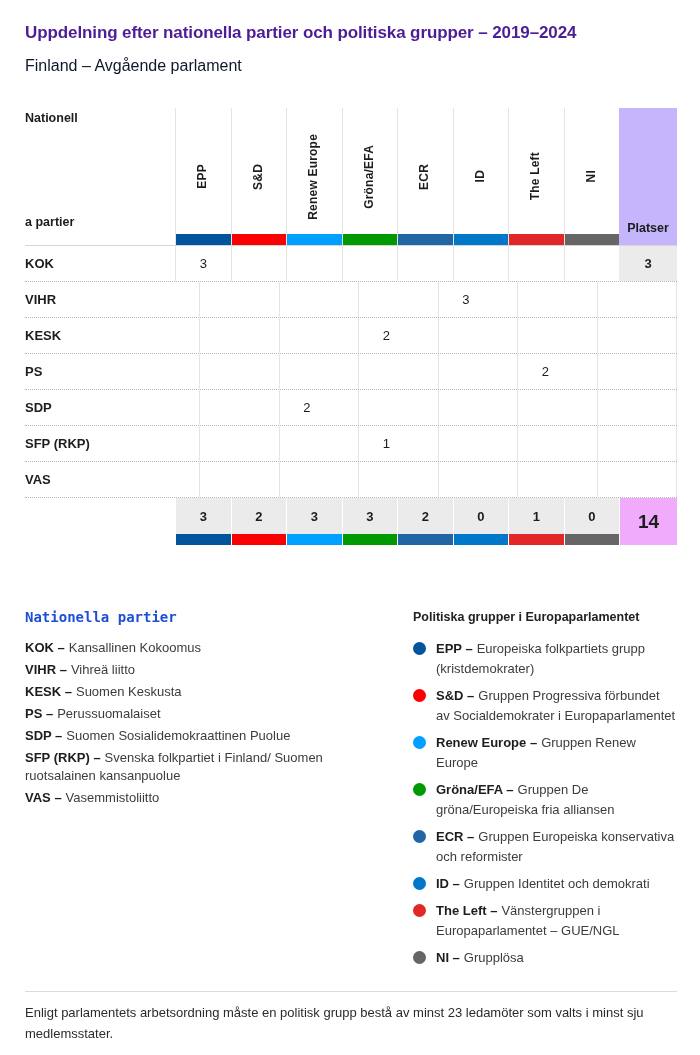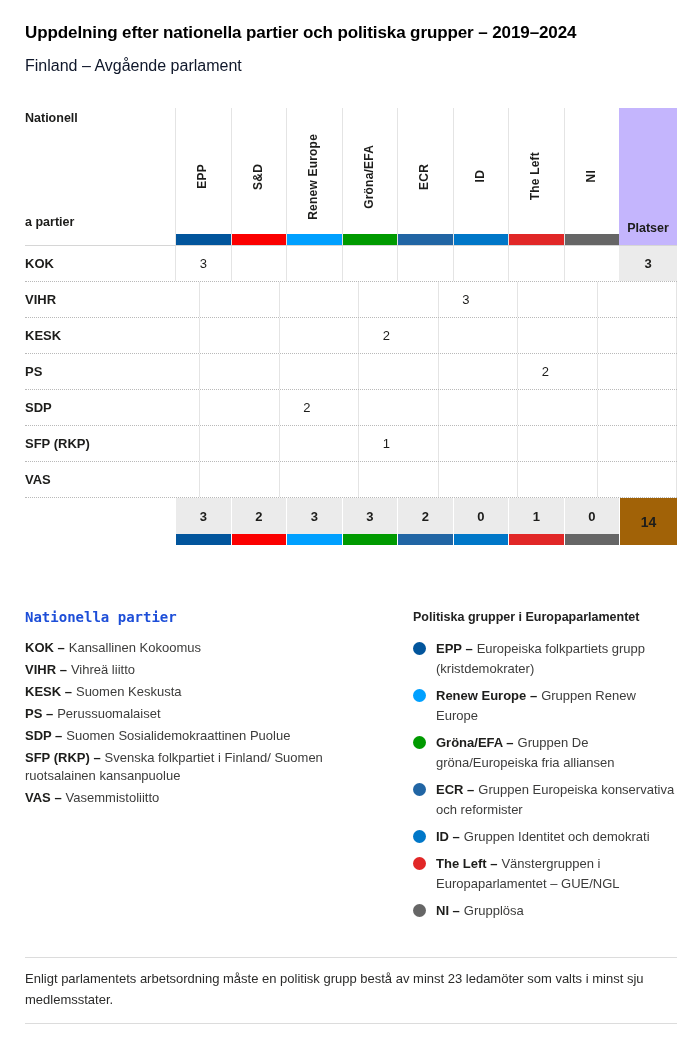--- a/index.html
+++ b/index.html
@@ -1,40 +1,40 @@
 <!DOCTYPE html>
 <html><head>
 <meta charset="utf-8">
 <style>
   html,body{margin:0;padding:0;background:#fff;}
   body{width:700px;height:1055px;overflow:hidden;font-family:"Liberation Sans",sans-serif;color:#1d1d1b;}
   .page{padding:14px 23px 0 25px;}
 
-  .title{font-size:17px;font-weight:bold;color:#000000;margin:9px 0 14px;letter-spacing:-0.1px;}
+  .title{font-size:17px;font-weight:bold;color:#4c1d95;margin:9px 0 14px;letter-spacing:-0.1px;}
   .subtitle{font-size:16px;color:#0f172a;margin-top:11px;}
 
   
   .ep-table{margin-top:33px;width:652px;}
   .trow{display:grid;grid-template-columns:150px repeat(8,55.5px) 58px;}
   .thead{height:137px;border-bottom:1px solid #d6d6d6;}
   .cell{position:relative;}
   .group-hdr{border-left:1px solid #e4e4e4;display:flex;align-items:center;justify-content:center;}
   .vlabel{writing-mode:vertical-rl;transform:rotate(180deg);font-weight:bold;font-size:12px;white-space:nowrap;letter-spacing:.2px;padding-left:2px;}
   .colorbar{position:absolute;left:0;right:0;bottom:0;height:11px;}
   .name-hdr{display:flex;flex-direction:column;justify-content:space-between;padding-bottom:13px;font-weight:bold;font-size:12.5px;}
   .name-hdr div{line-height:20px;}
   .seats-hdr{background:#c4b5fd;display:flex;align-items:flex-end;justify-content:center;padding-bottom:10px;font-weight:bold;font-size:12.5px;}
   .brow{height:35px;}
   .brow + .brow{border-top:1px dotted #b9b9b9;gap:24px;}
   .party{display:flex;align-items:center;font-weight:bold;font-size:13px;}
   .num{display:flex;align-items:center;justify-content:center;font-size:13px;border-left:1px solid #e4e4e4;}
   .seat{background:#ebebeb;display:flex;align-items:center;justify-content:center;font-weight:bold;font-size:13px;}
   .totals{border-top:1px dotted #b9b9b9;height:47px;}
   .tot{background:#ebebeb;border-left:1px solid #fff;display:flex;align-items:center;justify-content:center;font-weight:bold;font-size:13px;padding-bottom:11px;}
-  .tot-seat{background:#a16207;border-left:1px solid #fff;display:flex;align-items:center;justify-content:center;font-weight:bold;font-size:14px;}
+  .tot-seat{background:#f0abfc;border-left:1px solid #fff;display:flex;align-items:center;justify-content:center;font-weight:bold;font-size:19px;}
   .empty{background:#fff;}
 
   
   .legends{display:flex;margin-top:64px;min-height:332px;}
   .leg-left{width:388px;flex:none;padding-right:8px;box-sizing:border-box;}
   .leg-left h3{font-family:"DejaVu Sans Mono",monospace;font-size:14px;font-weight:bold;margin:0 0 14px;color:#1d4ed8;}
   .party-def{font-size:13px;line-height:18px;margin-bottom:4px;color:#3c3c3b;max-width:372px;}
   .def-abbr{font-weight:bold;color:#1d1d1b;margin-right:4px;}
   .leg-right{width:264px;flex:none;}
   .leg-right h3{font-size:12.5px;font-weight:bold;margin:1px 0 15px;color:#222;}
@@ -230,20 +230,24 @@
       <div class="party-def"><span class="def-abbr">SFP (RKP) –</span><span>Svenska folkpartiet i Finland/ Suomen ruotsalainen kansanpuolue</span></div>
       <div class="party-def"><span class="def-abbr">VAS –</span><span>Vasemmistoliitto</span></div>
     </div>
     <div class="leg-right">
       <h3>Politiska grupper i Europaparlamentet</h3>
       <div class="group-def">
           <span class="dot" style="background-color: rgb(2, 85, 156);"></span>
           <span><span class="def-abbr">EPP –</span><span>Europeiska folkpartiets grupp (kristdemokrater)</span></span>
         </div>
       <div class="group-def">
+          <span class="dot" style="background-color: rgb(251, 0, 0);"></span>
+          <span><span class="def-abbr">S&amp;D –</span><span>Gruppen Progressiva förbundet av Socialdemokrater i Europaparlamentet</span></span>
+        </div>
+      <div class="group-def">
           <span class="dot" style="background-color: rgb(0, 160, 255);"></span>
           <span><span class="def-abbr">Renew Europe –</span><span>Gruppen Renew Europe</span></span>
         </div>
       <div class="group-def">
           <span class="dot" style="background-color: rgb(0, 154, 0);"></span>
           <span><span class="def-abbr">Gröna/EFA –</span><span>Gruppen De gröna/Europeiska fria alliansen</span></span>
         </div>
       <div class="group-def">
           <span class="dot" style="background-color: rgb(33, 101, 164);"></span>
           <span><span class="def-abbr">ECR –</span><span>Gruppen Europeiska konservativa och reformister</span></span>

